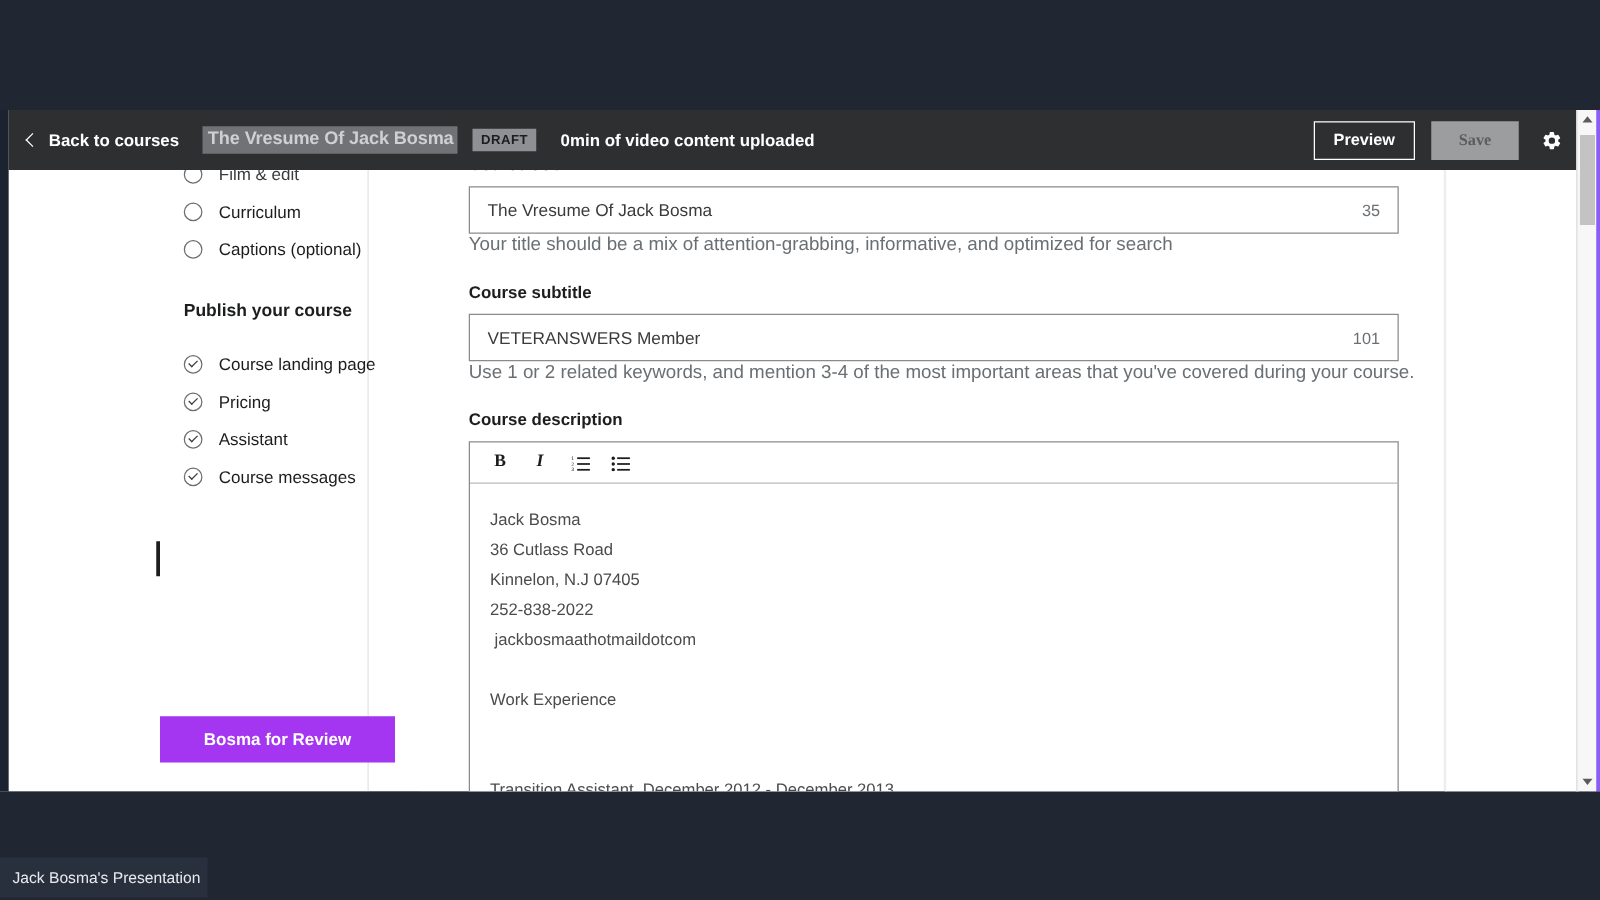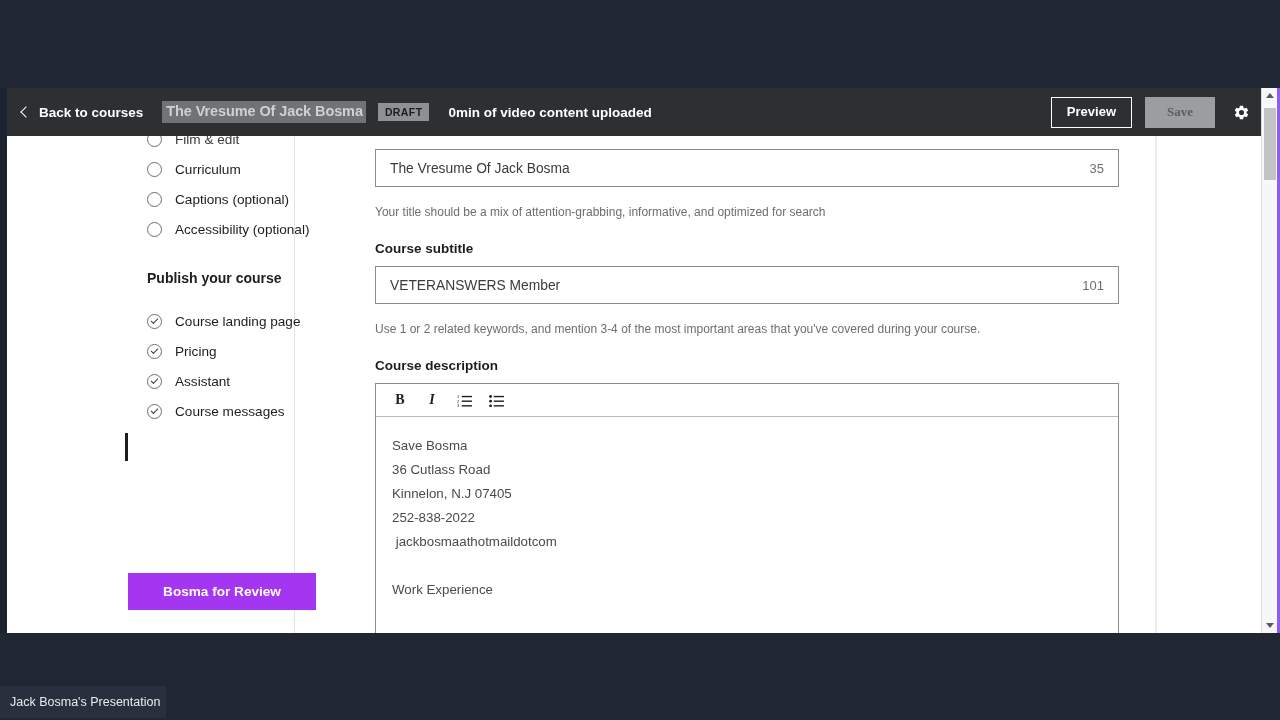--- a/index.html
+++ b/index.html
@@ -217,22 +217,22 @@
     flex: 1;
     white-space: nowrap;
     overflow: hidden;
   }
   .text-input .count {
     color: #6a6f73;
     font-size: 13px;
   }
   .helper {
     color: #6a6f73;
-    font-size: 12px;
-    margin-top: 18px;
+    font-size: 15px;
+    margin-top: 0;
   }
   .gap { height: 22px; }
 
   .editor {
     width: 744px;
     border: 1px solid #8a8b8c;
     background: #ffffff;
   }
   .editor-toolbar {
     height: 33px;
@@ -351,24 +351,20 @@
             <span class="circ"></span>
             <span>Film &amp; edit</span>
           </div>
           <div class="nav-item">
             <span class="circ"></span>
             <span>Curriculum</span>
           </div>
           <div class="nav-item">
             <span class="circ"></span>
             <span>Captions (optional)</span>
-          </div>
-          <div class="nav-item">
-            <span class="circ"></span>
-            <span>Accessibility (optional)</span>
           </div>
 
           <div class="nav-section-title">Publish your course</div>
 
           <div class="nav-item">
             <span class="circ check"></span>
             <span>Course landing page</span>
           </div>
           <div class="nav-item">
             <span class="circ check"></span>
@@ -429,21 +425,21 @@
                 <circle cx="1.6" cy="2.7" r="1.5" fill="#1c1d1f"></circle>
                 <circle cx="1.6" cy="7.7" r="1.5" fill="#1c1d1f"></circle>
                 <circle cx="1.6" cy="12.7" r="1.5" fill="#1c1d1f"></circle>
                 <rect x="5" y="2" width="11" height="1.5" fill="#1c1d1f"></rect>
                 <rect x="5" y="7" width="11" height="1.5" fill="#1c1d1f"></rect>
                 <rect x="5" y="12" width="11" height="1.5" fill="#1c1d1f"></rect>
               </svg>
             </div>
           </div>
           <div class="editor-body">
-            <p>Save Bosma</p>
+            <p>Jack Bosma</p>
             <p>36 Cutlass Road</p>
             <p>Kinnelon, N.J 07405</p>
             <p>252-838-2022</p>
             <p> jackbosmaathotmaildotcom</p>
             <p class="blank"></p>
             <p>Work Experience</p>
             <p class="blank"></p>
             <p class="blank"></p>
             <p>Transition Assistant, December 2012 - December 2013</p>
           </div>

